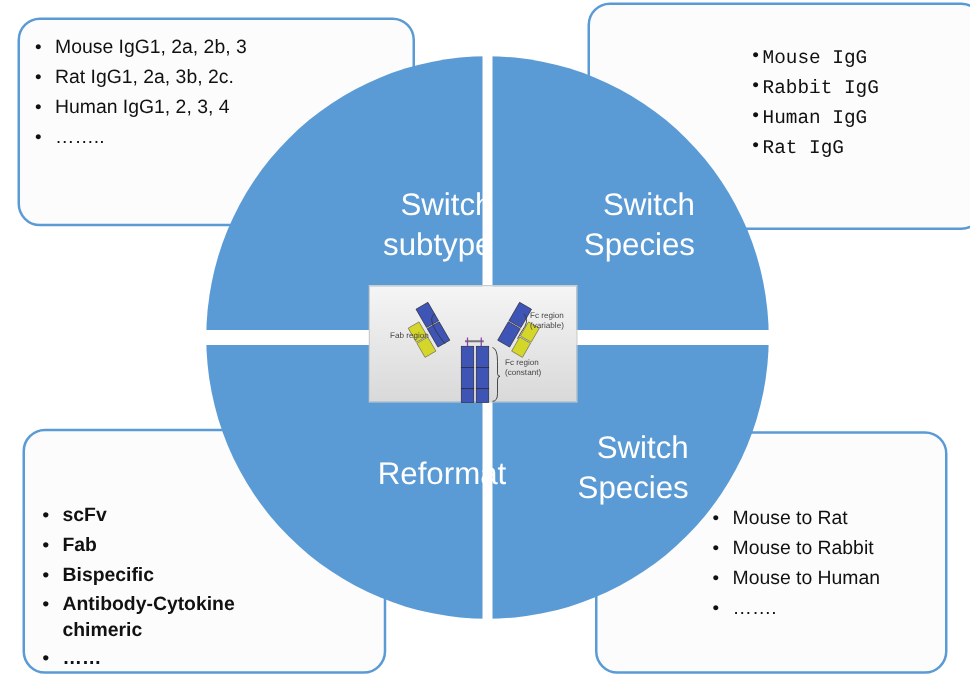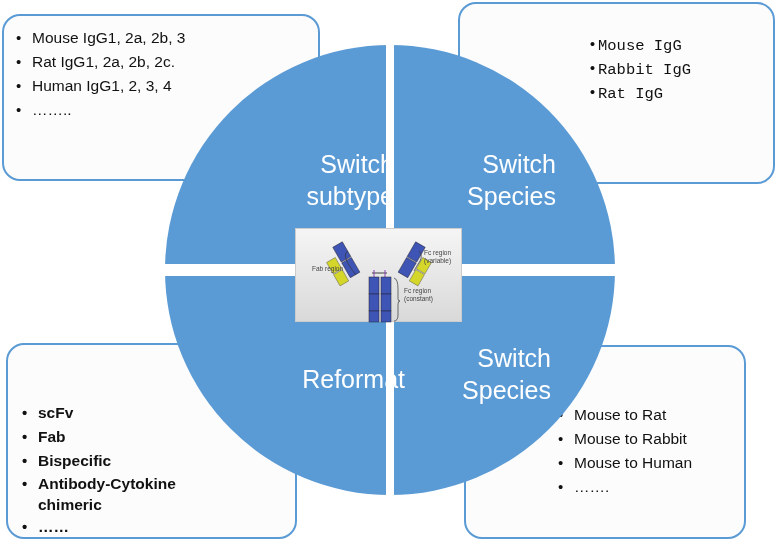--- a/index.html
+++ b/index.html
@@ -1,19 +1,19 @@
 <!DOCTYPE html>
 <html><head>
 <meta charset="utf-8">
 <style>
   html, body { margin: 0; padding: 0; background: #ffffff; }
   body { width: 776px; height: 550px; position: relative; overflow: hidden;
          font-family: "Liberation Sans", "DejaVu Sans", sans-serif; }
   .box { position: absolute; background: #fcfcfc; border: 2px solid #5b9bd5;
-         border-radius: 18px; box-sizing: border-box; }
+         border-radius: 18px; box-sizing: border-box; margin-left: 12px; }
   .box ul { margin: 0; padding: 0; list-style: none; }
   .box li { position: relative; color: #111; font-size: 15.5px; line-height: 24px; padding-left: 18px; }
   .box li::before { content: "\2022"; position: absolute; left: 2px; top: 0; font-size: 15px; }
   .box.tight li { padding-left: 10px; }
   .box.tight li::before { left: 0; }
   #box-tl { left: 2px; top: 14px; width: 318px; height: 167px; }
   #box-tl ul { position: absolute; left: 10px; top: 10px; }
   #box-tr { left: 458px; top: 2px; width: 317px; height: 182px; font-family: Liberation Mono, monospace; }
   #box-tr ul { position: absolute; left: 128px; top: 30px; }
   #box-bl { left: 6px; top: 343px; width: 291px; height: 196px; }
@@ -29,30 +29,31 @@
   #figure { position: absolute; left: 295px; top: 228px; width: 167px; height: 94px;
             background: linear-gradient(#f5f5f5, #d9d9d9); border: 1px solid #ccc; box-sizing: border-box; }
   .fig-label { position: absolute; font-size: 6.5px; color: #444; line-height: 8px; }
 </style>
 </head>
 <body>
 
 <div class="box" id="box-tl">
   <ul>
     <li>Mouse IgG1, 2a, 2b, 3</li>
-    <li>Rat IgG1, 2a, 2b, 2c.</li>
+    <li>Rat IgG1, 2a, 3b, 2c.</li>
     <li>Human IgG1, 2, 3, 4</li>
     <li>……..</li>
   </ul>
 </div>
 
 <div class="box tight" id="box-tr">
   <ul>
     <li>Mouse IgG</li>
     <li>Rabbit IgG</li>
+    <li>Human IgG</li>
     <li>Rat IgG</li>
   </ul>
 </div>
 
 <div class="box" id="box-bl">
   <ul>
     <li>scFv</li>
     <li>Fab</li>
     <li>Bispecific</li>
     <li style="line-height:21px"><span>Antibody-Cytokine</span><br><span>chimeric</span></li>

